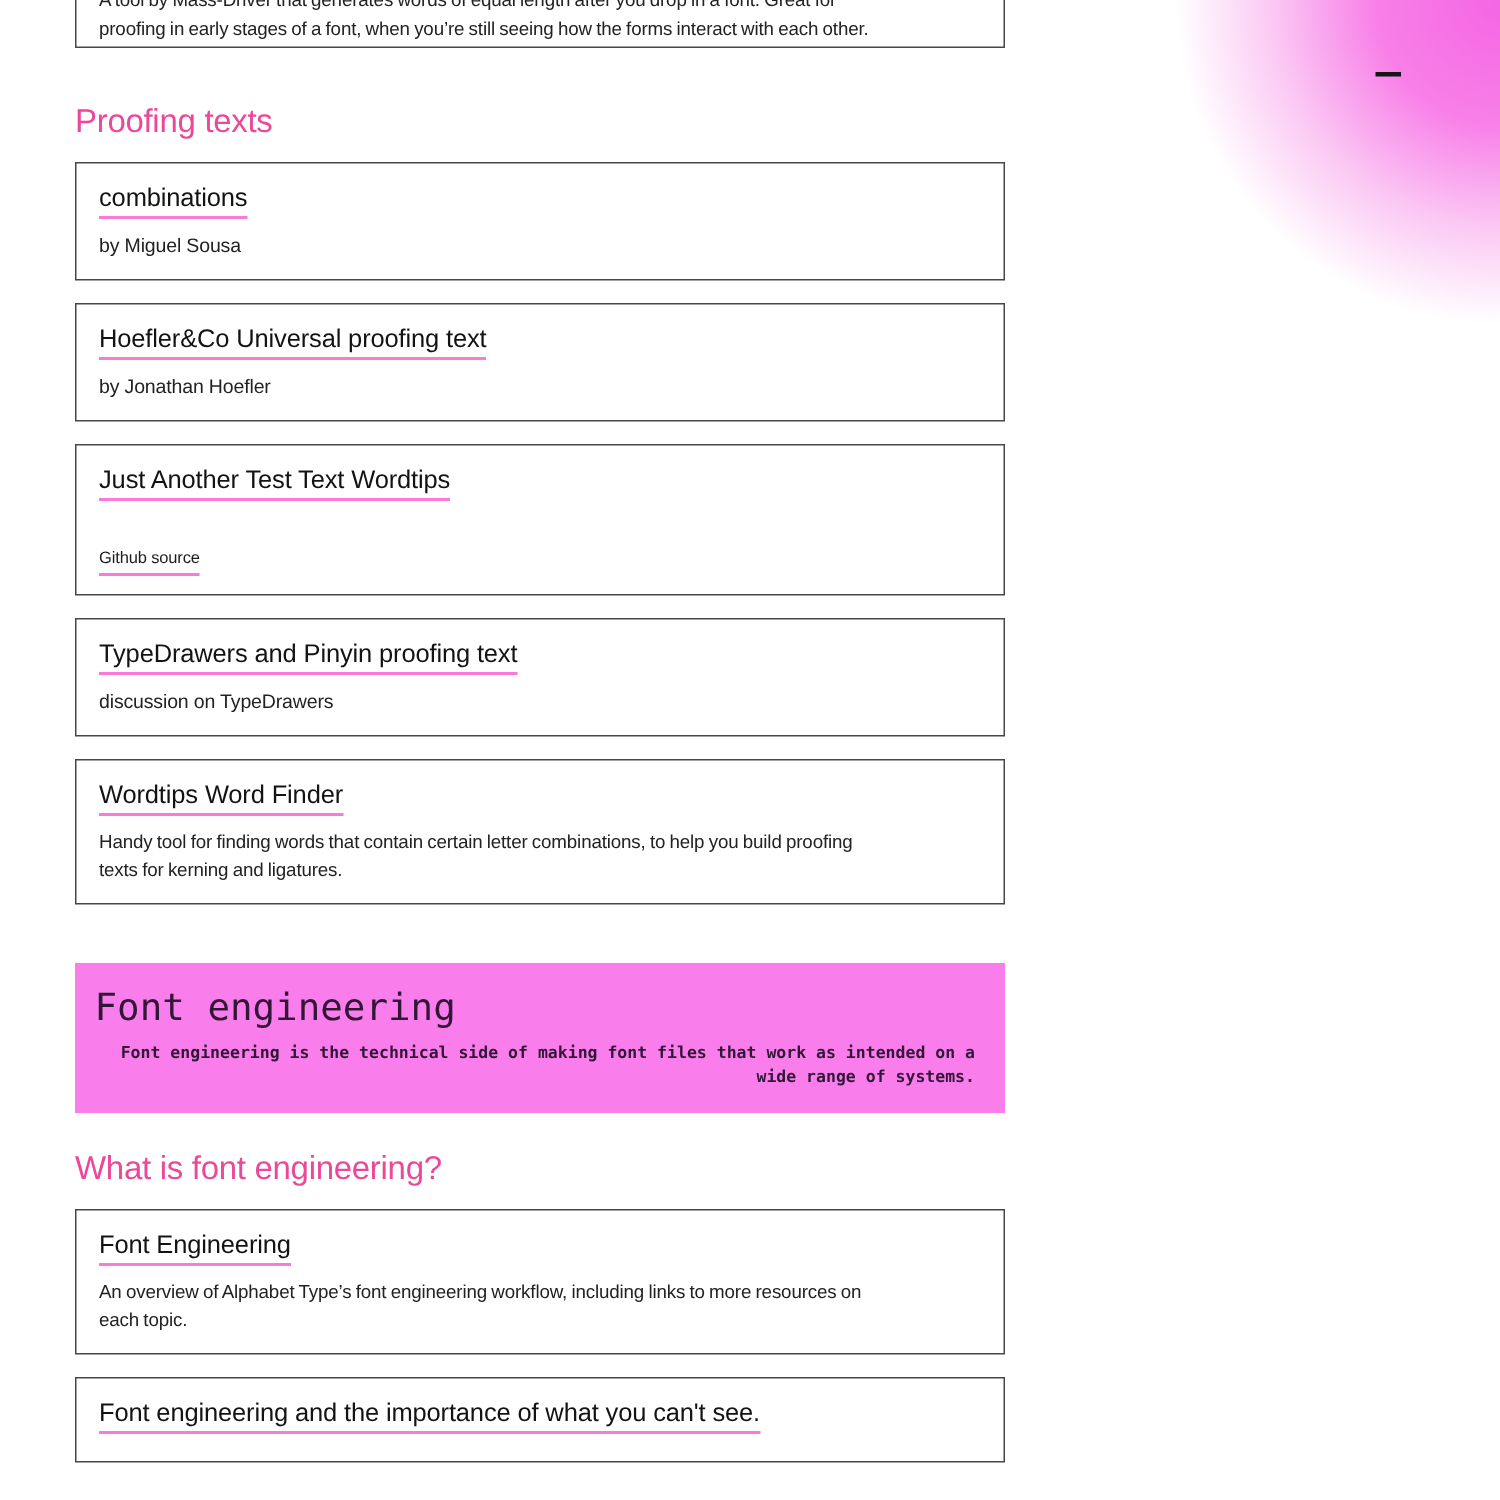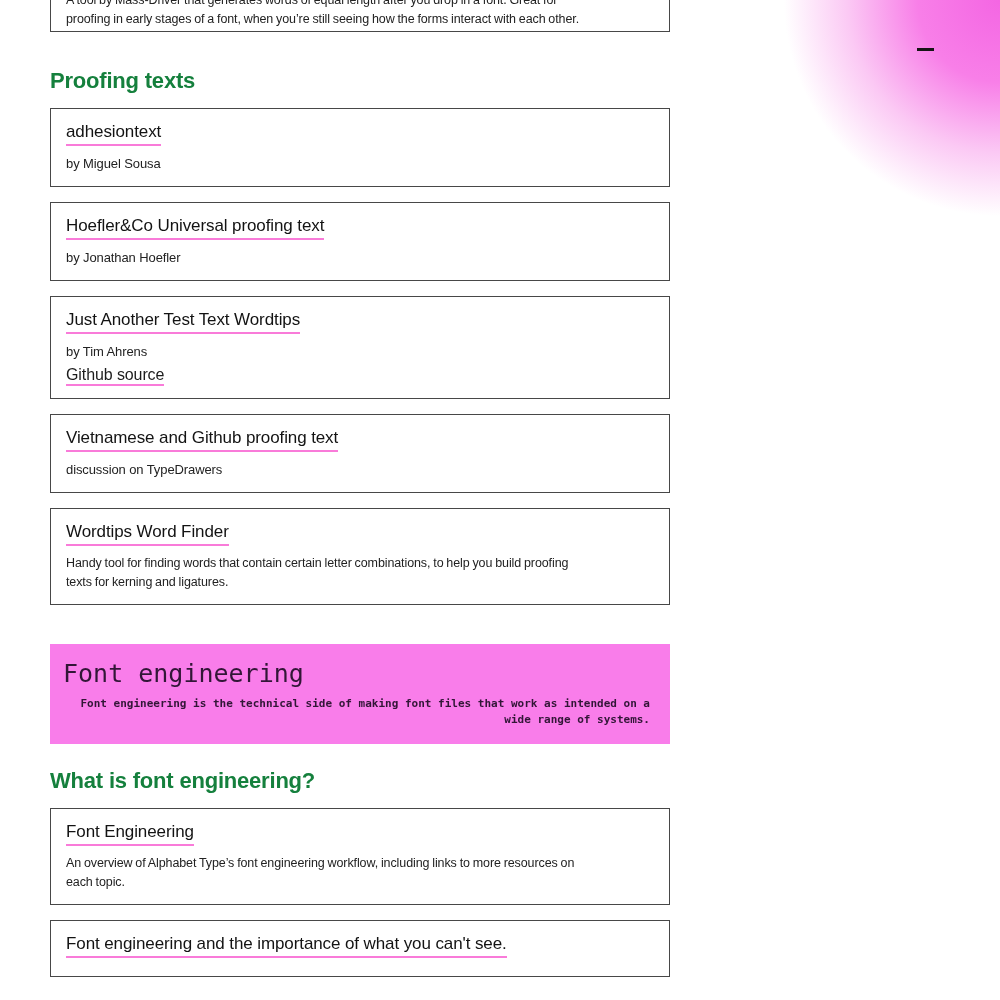--- a/index.html
+++ b/index.html
@@ -67,36 +67,36 @@
     font-size: 12.5px;
     line-height: 19px;
     letter-spacing: -0.1px;
     word-spacing: -0.5px;
     margin: 2px 0 0;
     color: #222222;
     white-space: pre-line;
   }
   .card-link {
     display: inline-block;
-    font-size: 16px;
+    font-size: 11px;
     line-height: 17px;
     letter-spacing: -0.1px;
     color: #1c1c1c;
     text-decoration: none;
     border-bottom: 2px solid #f97bd9;
     padding-bottom: 1px;
-    margin-top: 4px;
+    margin-top: 24px;
     cursor: pointer;
   }
   .section-heading {
     font-size: 22px;
-    font-weight: 700;
+    font-weight: 400;
     letter-spacing: -0.2px;
     line-height: 23px;
-    color: #15803d;
+    color: #ec4899;
     margin: 37px 0 16px;
   }
   .section-heading.second { margin-top: 25px; }
   .banner {
     margin: 39px 0 25px;
     padding: 15px 20px 17px 13px;
     background: #f97dea;
     color: #321637;
     font-family: "DejaVu Sans Mono", monospace;
   }
@@ -124,37 +124,36 @@
 <div class="content">
 
   <div class="card partial-top">
     <p class="desc">A tool by Mass-Driver that generates words of equal length after you drop in a font. Great for
 proofing in early stages of a font, when you’re still seeing how the forms interact with each other.</p>
   </div>
 
   <h2 class="section-heading">Proofing texts</h2>
 
   <div class="card">
-    <a class="card-title">adhesiontext</a>
+    <a class="card-title">combinations</a>
     <p class="meta">by Miguel Sousa</p>
   </div>
 
   <div class="card">
     <a class="card-title">Hoefler&amp;Co Universal proofing text</a>
     <p class="meta">by Jonathan Hoefler</p>
   </div>
 
   <div class="card">
     <a class="card-title">Just Another Test Text Wordtips</a>
-    <p class="meta">by Tim Ahrens</p>
     <div><a class="card-link">Github source</a></div>
   </div>
 
   <div class="card">
-    <a class="card-title">Vietnamese and Github proofing text</a>
+    <a class="card-title">TypeDrawers and Pinyin proofing text</a>
     <p class="meta">discussion on TypeDrawers</p>
   </div>
 
   <div class="card">
     <a class="card-title">Wordtips Word Finder</a>
     <p class="desc">Handy tool for finding words that contain certain letter combinations, to help you build proofing
 texts for kerning and ligatures.</p>
   </div>
 
   <div class="banner">

